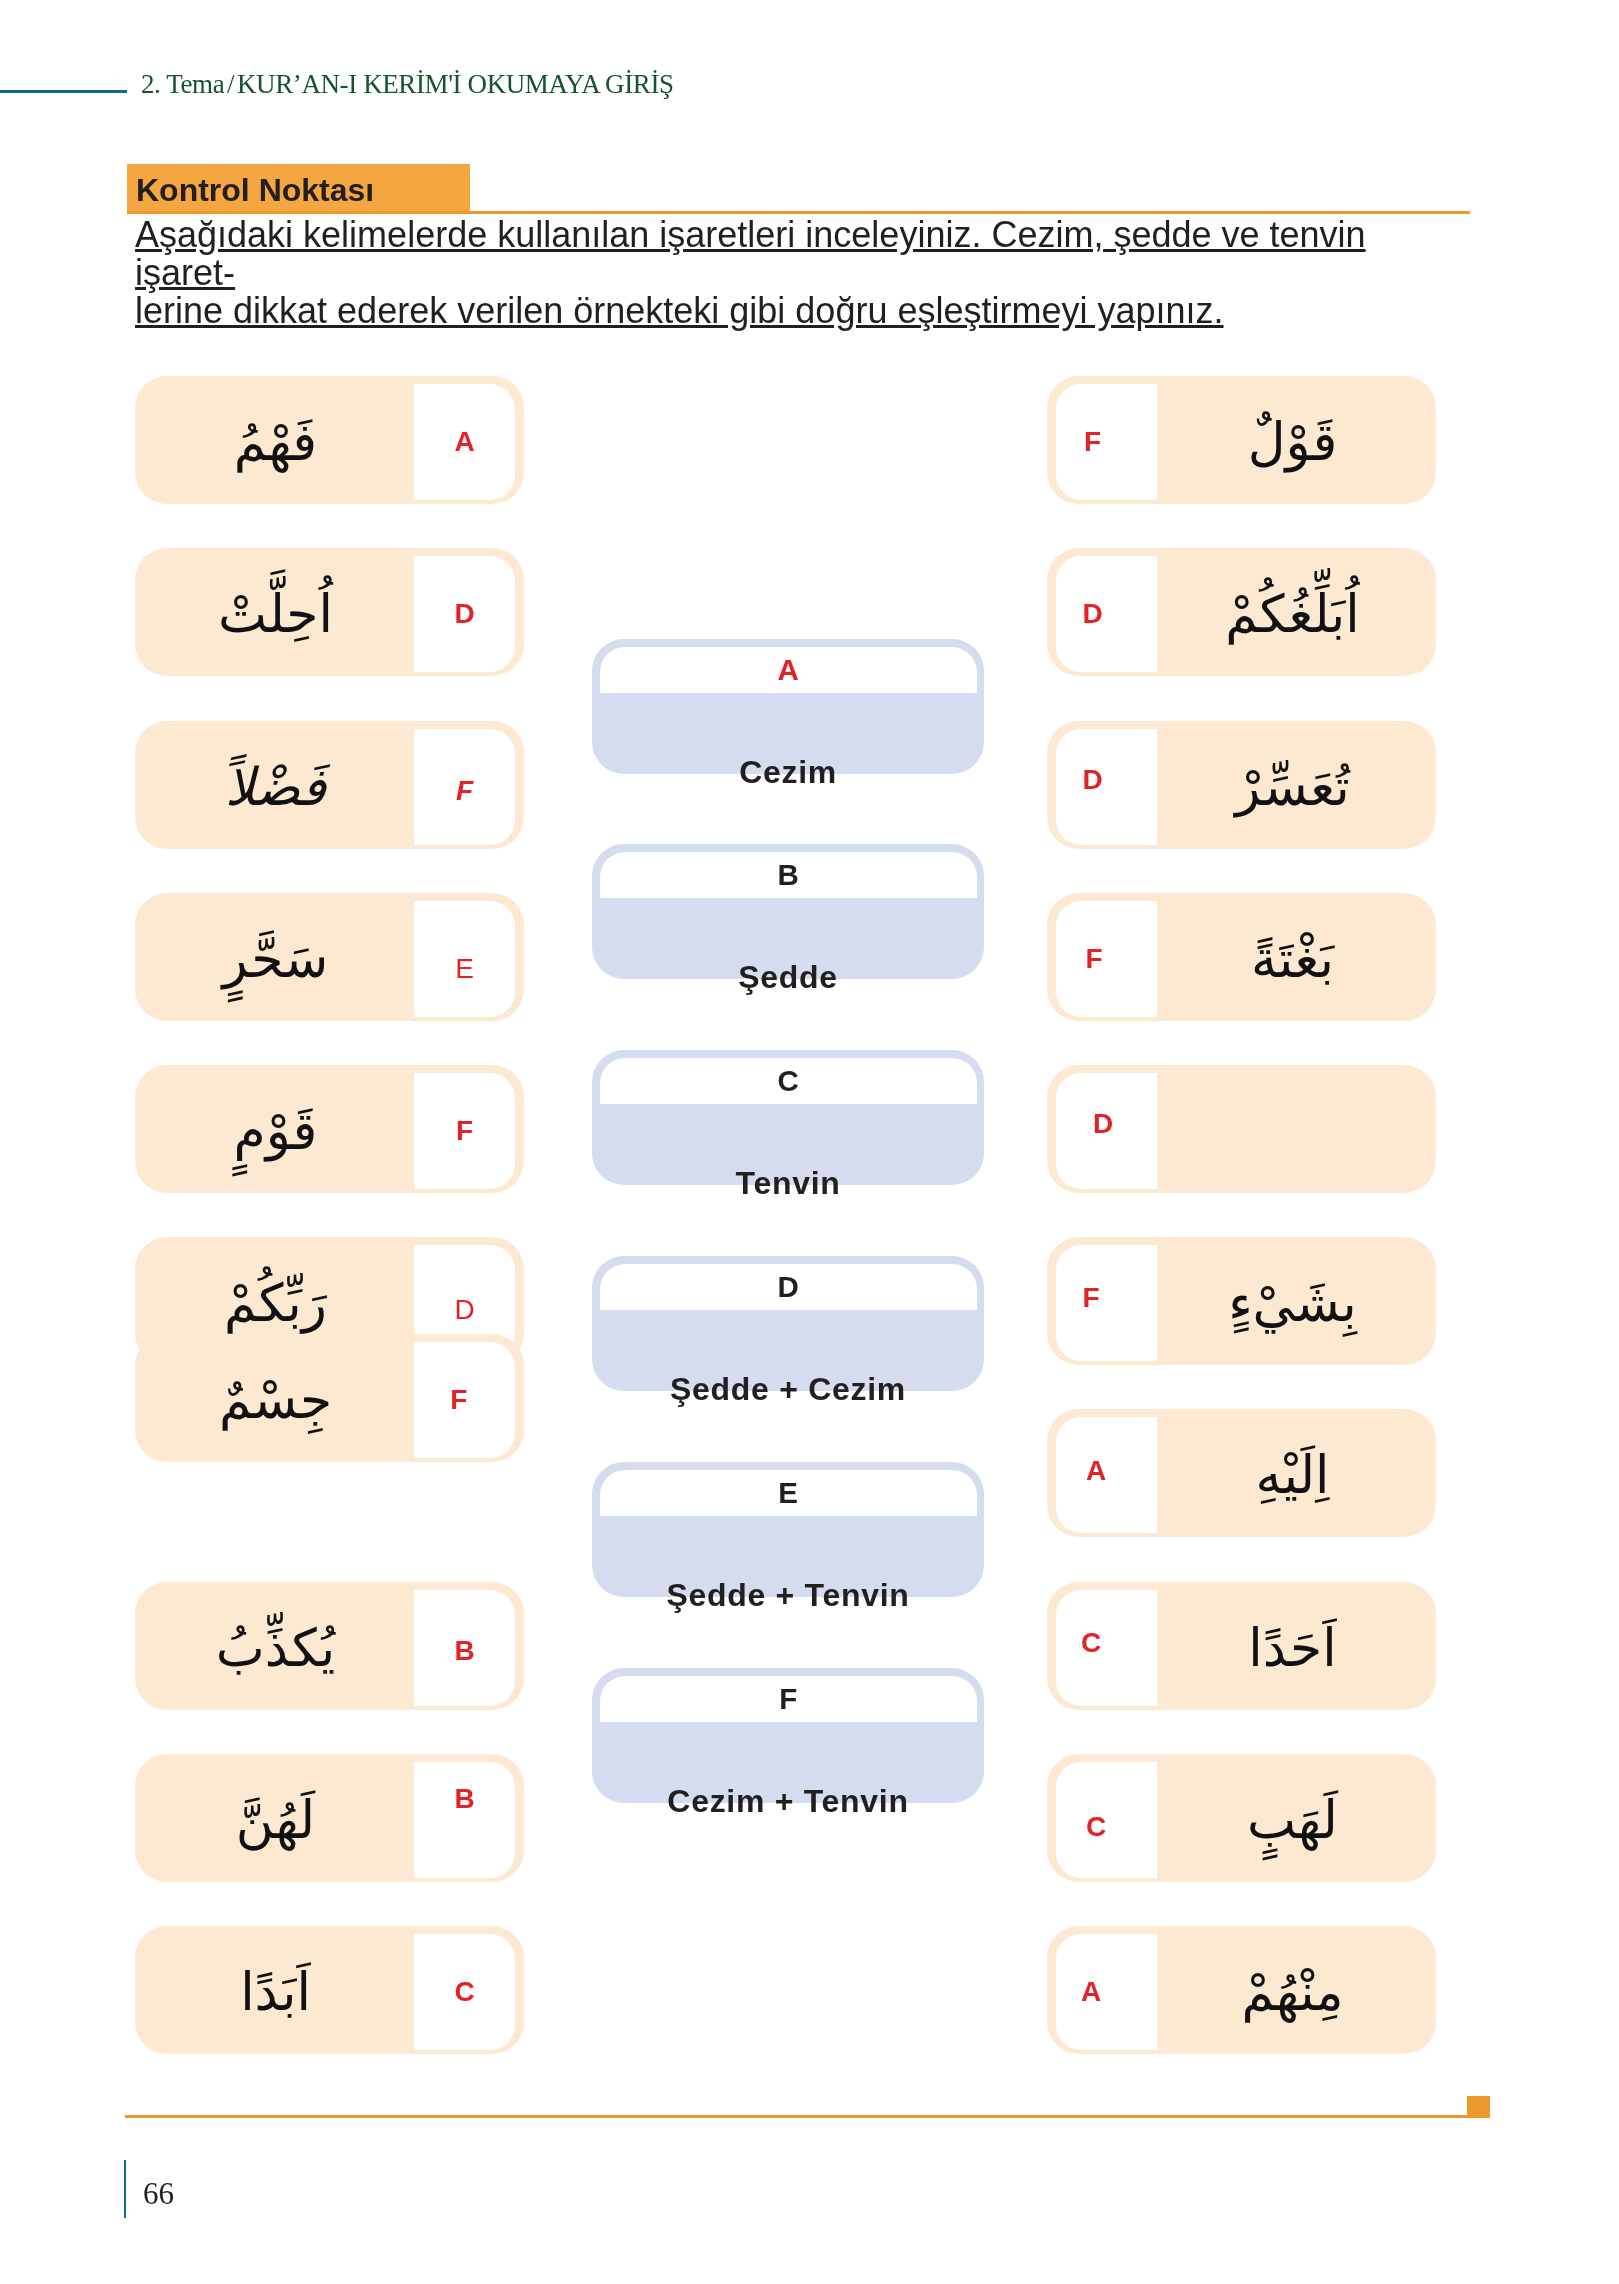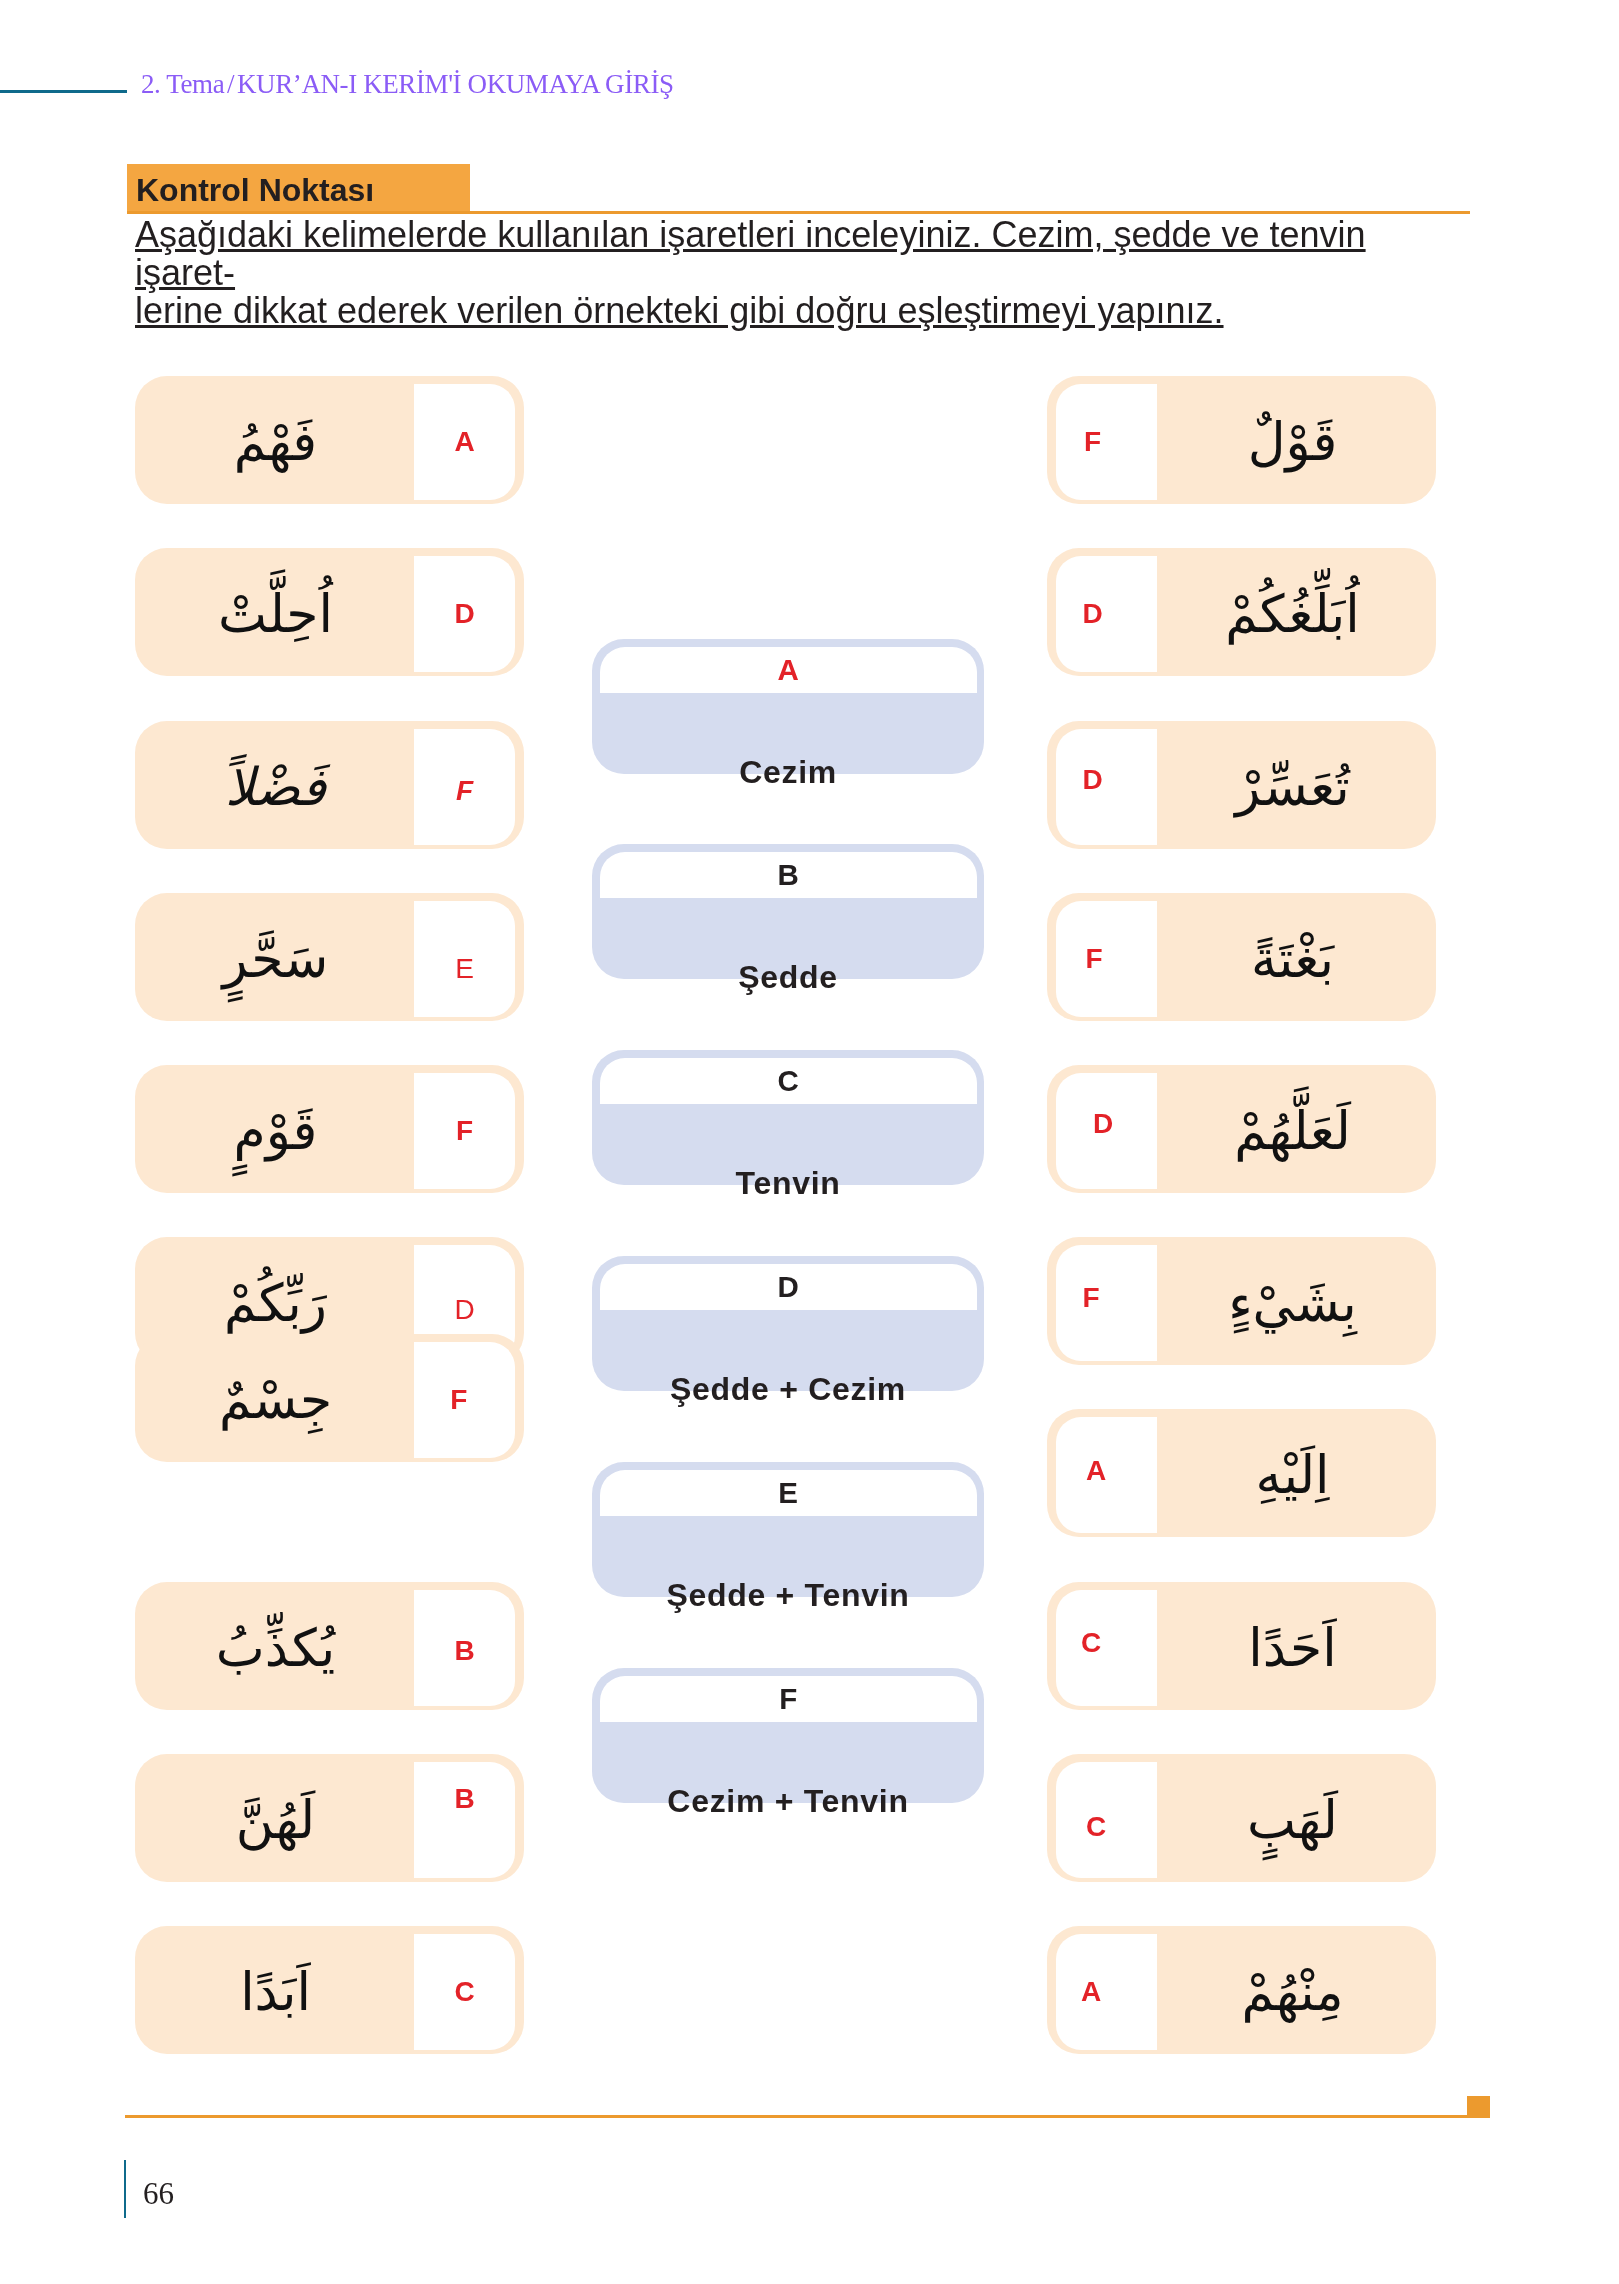--- a/index.html
+++ b/index.html
@@ -1,21 +1,21 @@
 <!DOCTYPE html>
 <html style="font-size:11.2px"><head>
 <meta charset="utf-8">
 <style>
   html, body { margin: 0; padding: 0; background: #ffffff; }
   body { width: 1620px; height: 2284px; position: relative; overflow: hidden;
          font-family: "Liberation Sans", sans-serif; color: #231f20; }
 
   .header-line { position: absolute; left: 0; top: 90px; width: 127px; height: 2.8px; background: #0f6a8b; }
   .header-text { position: absolute; left: 141px; top: 69px; font-family: "Liberation Serif", serif;
-                 font-size: 27px; color: #8b5cf6; white-space: nowrap; letter-spacing: -0.4px; }
+                 font-size: 27px; color: #14532d; white-space: nowrap; letter-spacing: -0.4px; }
   .header-text .sep { margin: 0 2.8px; }
 
   .kontrol-box { position: absolute; left: 127px; top: 164px; width: 343px; height: 48px; background: #f4a641; }
   .kontrol-title { position: absolute; left: 136px; top: 172px; font-size: 32px; font-weight: bold; color: #231f20; }
   .kontrol-rule { position: absolute; left: 127px; top: 211px; width: 1343px; height: 2.8px; background: #ec9a2e; }
 
   .instructions { position: absolute; left: 135px; top: 216px; width: 1322px; font-size: 36px; line-height: 38px; color: #231f20; text-decoration: underline; }
 
   .card { position: absolute; width: 389px; height: 128px; box-sizing: border-box;
           background: #fde8d1; border-radius: 32px; }
@@ -180,21 +180,20 @@
 <div class="card right" style="left:1047px; top:893px;">
   <div class="answer-box">
       <span class="answer" style="margin-left:-25px;">F</span>
     </div>
   <div class="word">بَغْتَةً</div>
 </div>
 <div class="card right" style="left:1047px; top:1065px;">
   <div class="answer-box">
       <span class="answer" style="margin-left:-7px; margin-top:-14px;">D</span>
     </div>
-  <div class="word">لَعَلَّهُمْ</div>
 </div>
 <div class="card right" style="left:1047px; top:1237px;">
   <div class="answer-box">
       <span class="answer" style="margin-left:-31px; margin-top:-9.8px;">F</span>
     </div>
   <div class="word">بِشَيْءٍ</div>
 </div>
 <div class="card right" style="left:1047px; top:1409px;">
   <div class="answer-box">
       <span class="answer" style="margin-left:-21px; margin-top:-7px;">A</span>

